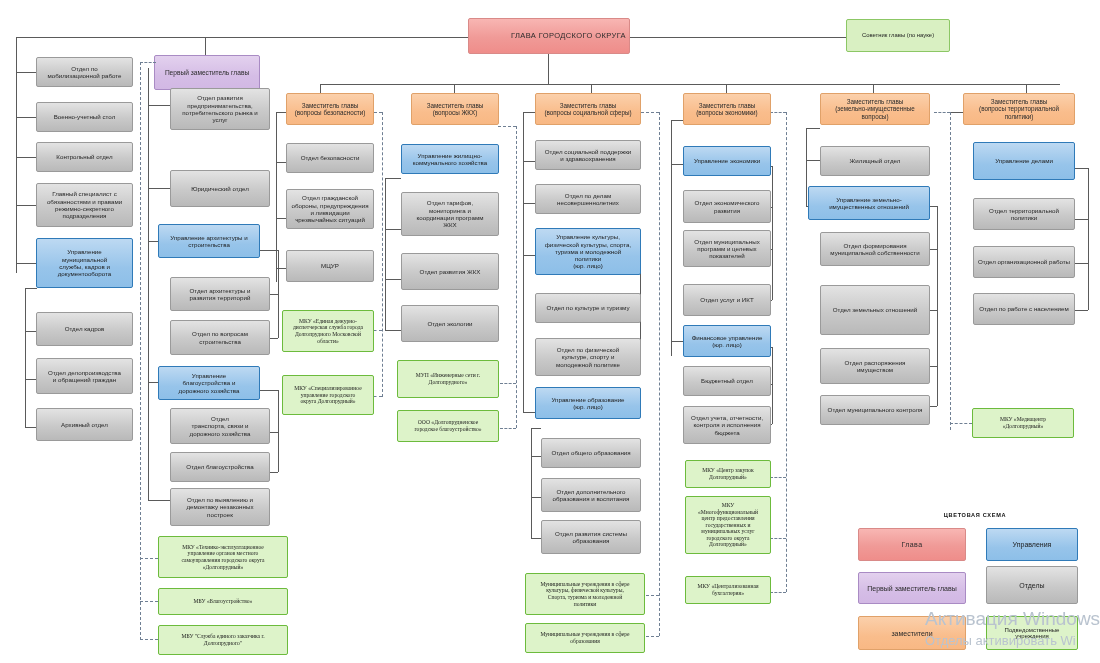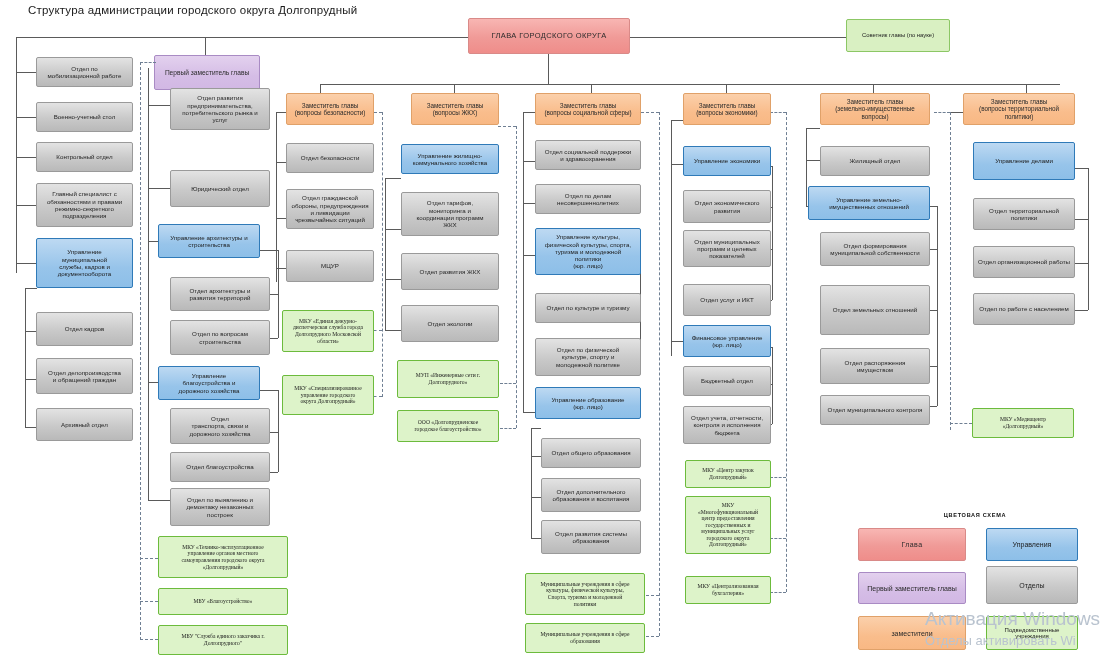--- a/index.html
+++ b/index.html
@@ -129,33 +129,32 @@
     white-space:nowrap;
   }
   .wm1{font-size:19px;left:925px;top:608px;}
   .wm2{font-size:13px;left:925px;top:633px;}
 </style>
 </head>
 <body>
 
 <div id="canvas">
 
-  <div class="title">Структура  администрации  городского округа Долгопрудный</div>
 
   <div class="ln lnh" style="left:16px;top:37px;width:452px;"></div>
   <div class="ln lnv" style="left:16px;top:37px;height:28px;"></div>
 
   <div class="ln lnh" style="left:630px;top:37px;width:216px;"></div>
 
   <div class="ln lnv" style="left:205px;top:37px;height:18px;"></div>
 
   <div class="ln lnv" style="left:548px;top:54px;height:30px;"></div>
   <div class="ln lnh" style="left:320px;top:84px;width:740px;"></div>
 
-  <div class="node t-head" style="left:468px;top:18px;width:162px;height:36px;">
+  <div class="node t-head" style="left:468px;top:18px;width:162px;height:36px;text-align:right;">
     <span>ГЛАВА ГОРОДСКОГО ОКРУГА</span>
   </div>
   <div class="node t-adv" style="left:846px;top:19px;width:104px;height:33px;">
     <span>Советник главы (по науке)</span>
   </div>
   <div class="node t-first" style="left:154px;top:55px;width:106px;height:35px;">
     <span>Первый заместитель главы</span>
   </div>
 
   <div class="ln lnv" style="left:16px;top:65px;height:208px;"></div>

